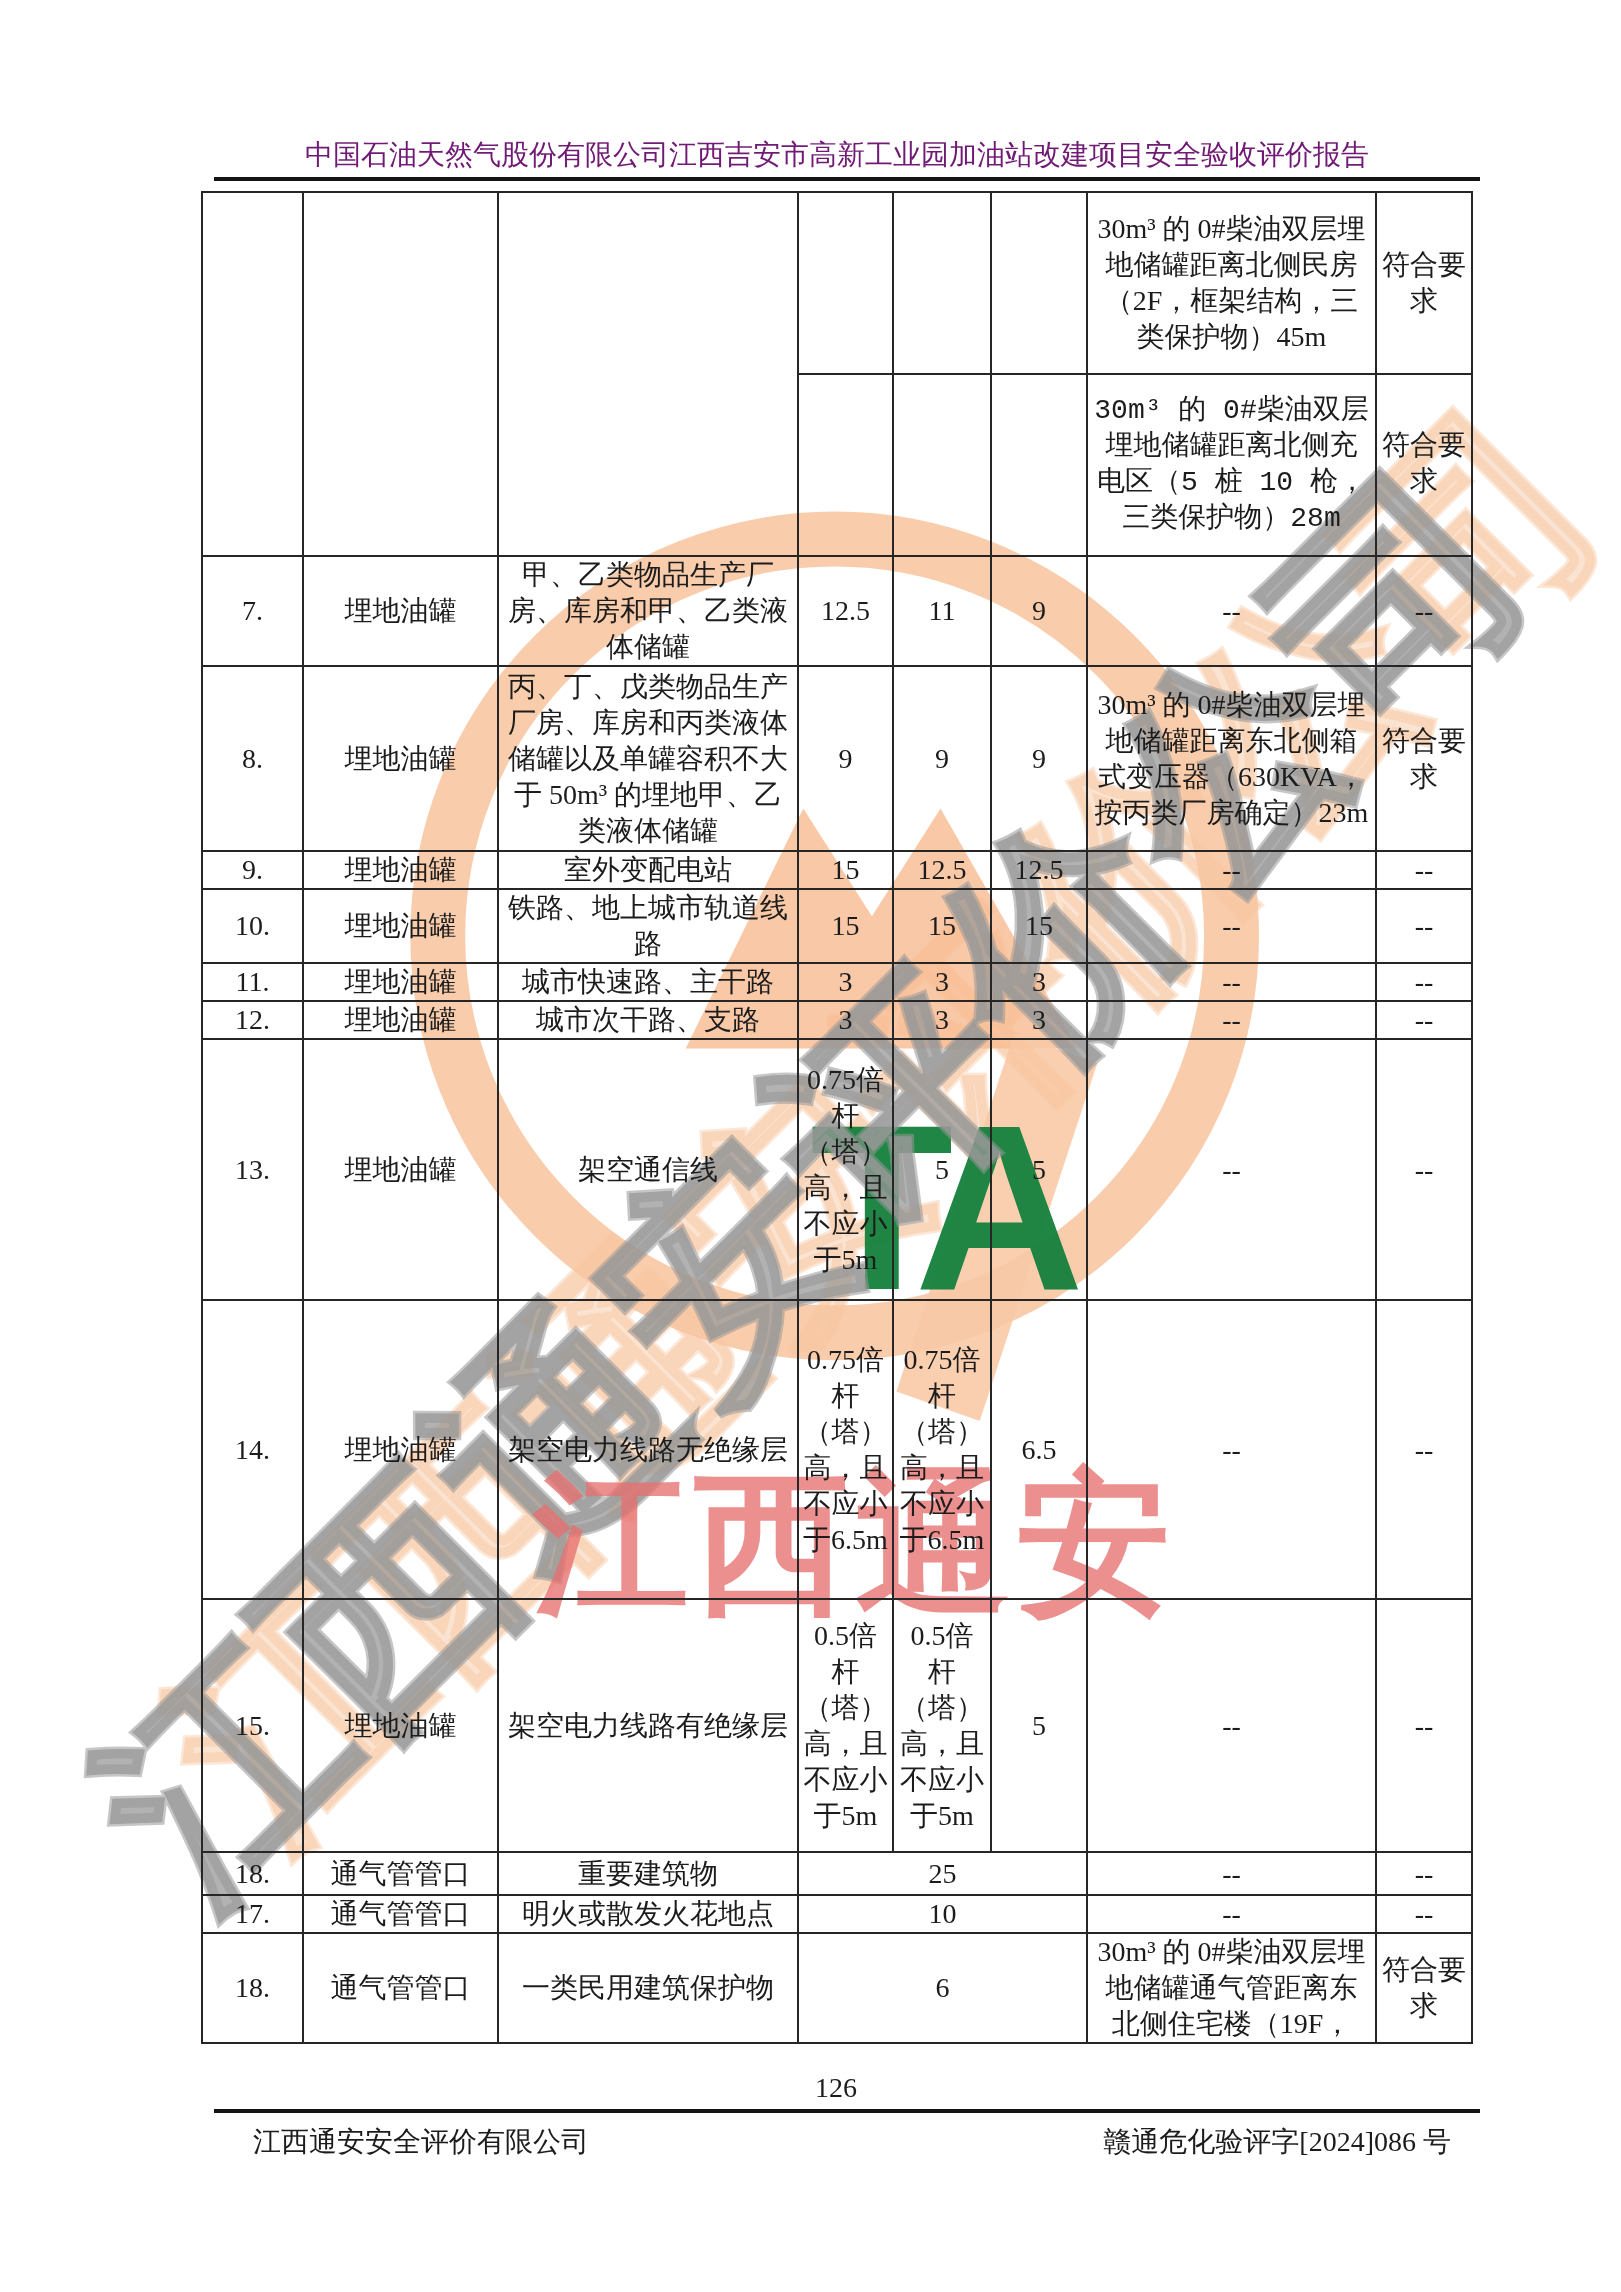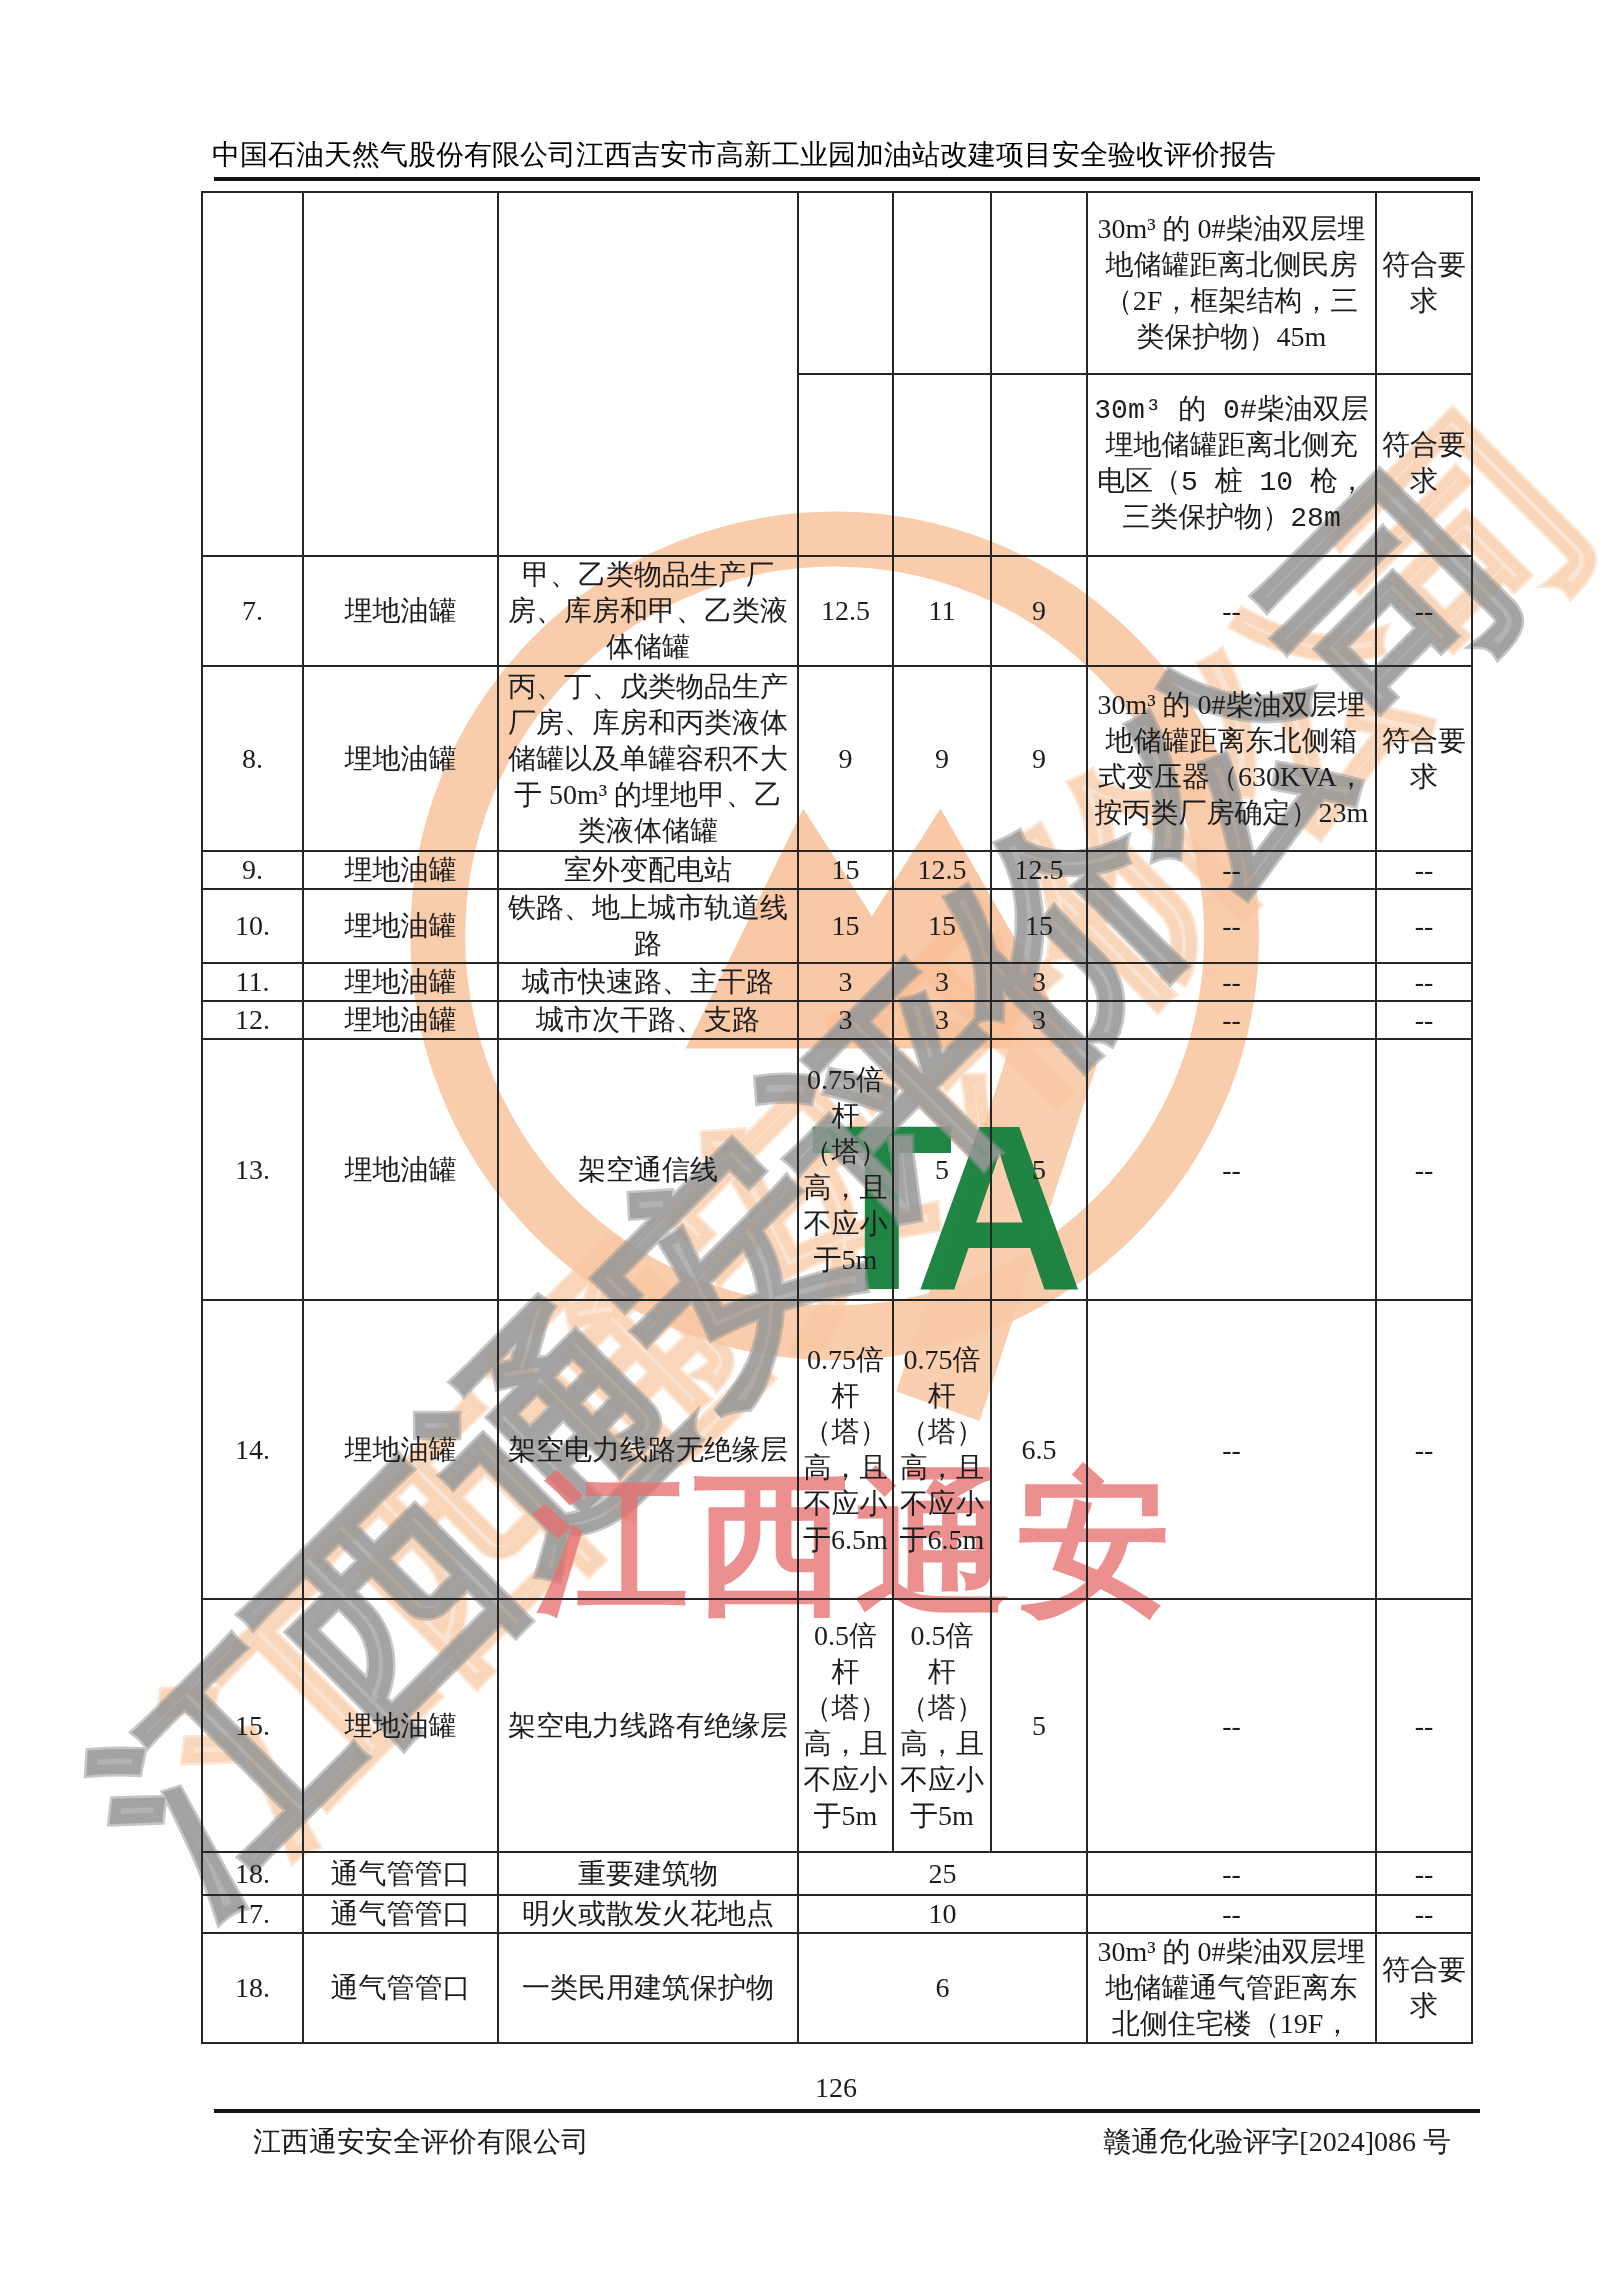--- a/index.html
+++ b/index.html
@@ -37,22 +37,22 @@
     position:absolute; left:855px; top:1545px; white-space:nowrap;
     transform:translate(-50%,-50%);
     font-weight:bold; font-size:155px; letter-spacing:5.9px;
     color:rgba(231,112,112,0.78);
   }
 
   
   .content { position:absolute; inset:0; z-index:1; }
 
   .page-title {
-    position:absolute; left:212px; top:138px; width:1270px;
-    text-align:left; font-size:28px; line-height:33px; color:#000000;
+    position:absolute; left:202px; top:138px; width:1270px;
+    text-align:center; font-size:28px; line-height:33px; color:#701a75;
   }
   .header-rule {
     position:absolute; left:214px; top:177px; width:1266px; height:3.9px;
     background:#141414;
   }
 
   table.report {
     position:absolute; left:201px; top:191px; width:1270px;
     border-collapse:collapse; table-layout:fixed;
   }

